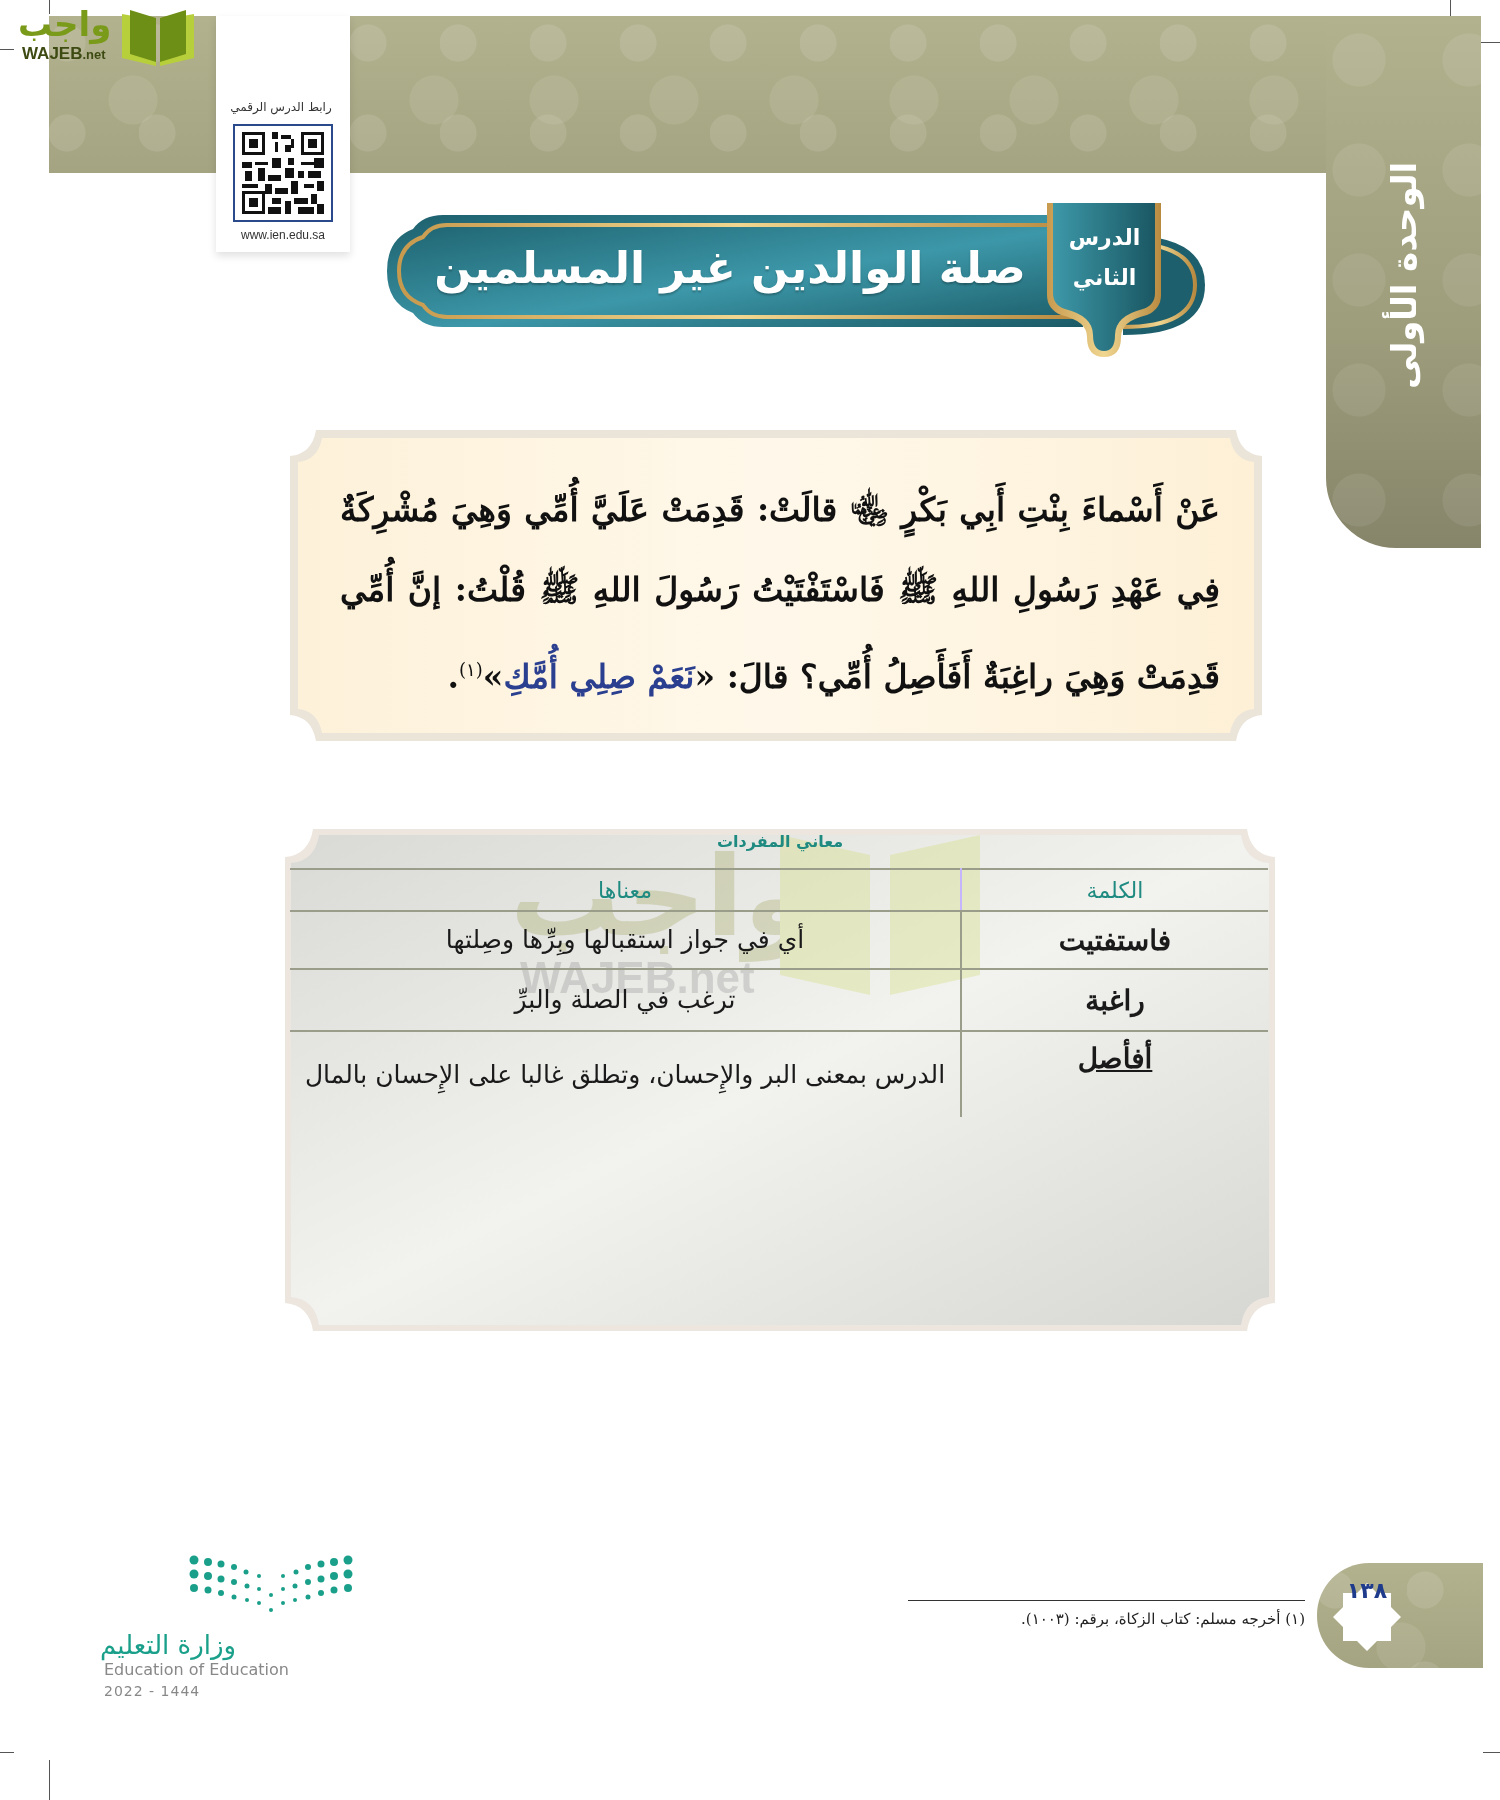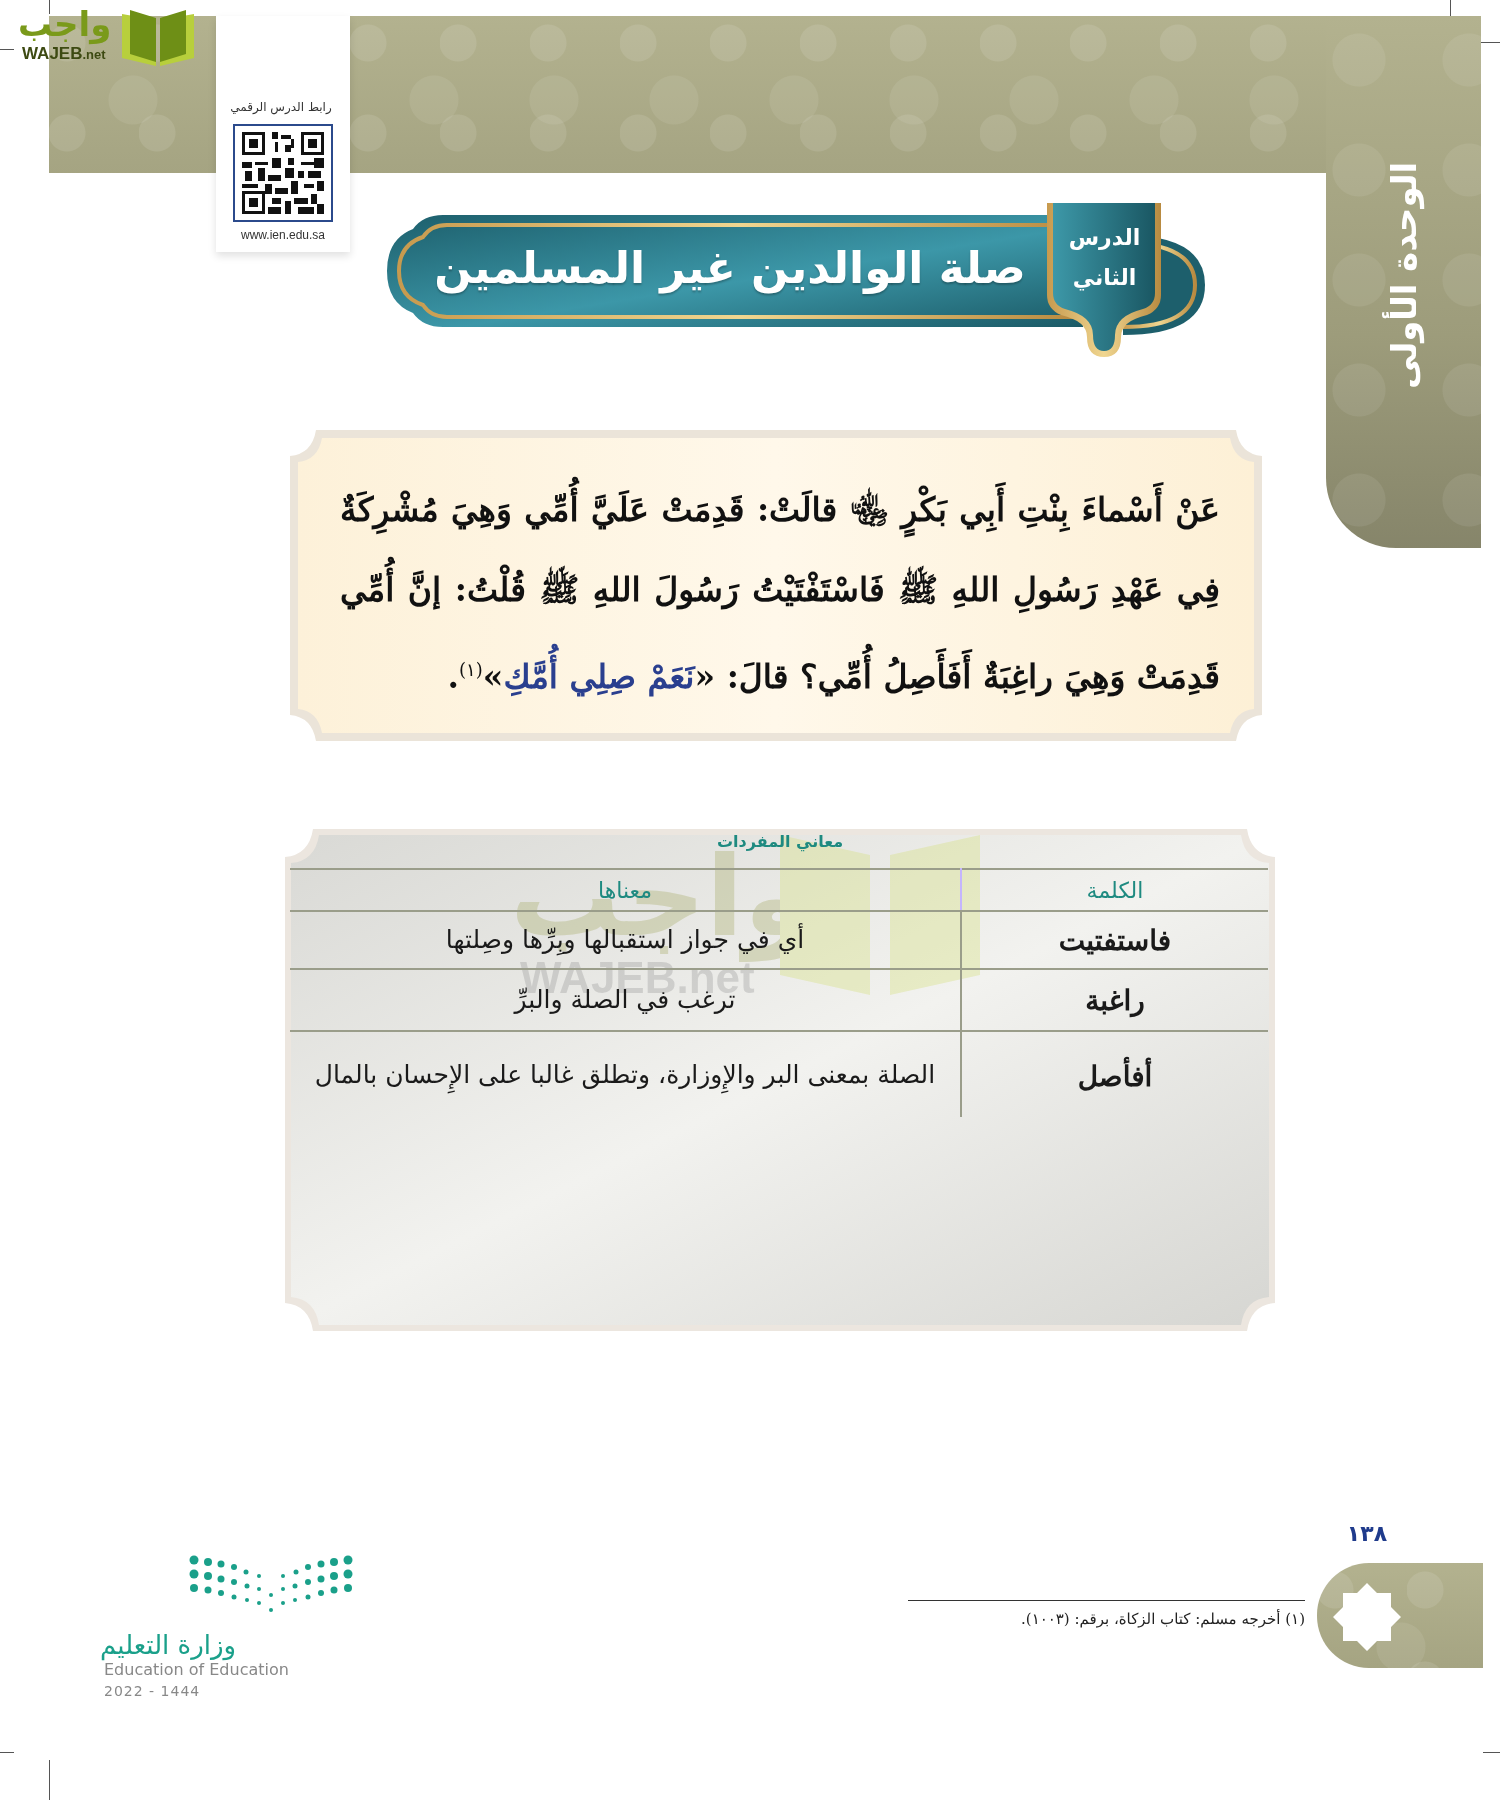--- a/index.html
+++ b/index.html
@@ -110,21 +110,21 @@
     font-family: "DejaVu Serif", serif; font-size: 15px; color: #222;
   }
 
   
   #page-badge {
     position: absolute; left: 1317px; top: 1563px; width: 166px; height: 105px;
     border-top-left-radius: 52px; border-bottom-left-radius: 52px;
   }
   #page-star { position: absolute; left: 1333px; top: 1583px; width: 68px; height: 68px; }
   #page-number {
-    position: absolute; left: 1333px; top: 1500px; width: 68px; height: 68px; line-height: 68px;
+    position: absolute; left: 1333px; top: 1557px; width: 68px; height: 68px; line-height: 68px;
     text-align: center; font-weight: bold; font-size: 22px; color: #1f3b8c; direction: rtl;
   }
 
   
   #moe-dots { position: absolute; left: 188px; top: 1555px; width: 166px; height: 58px; }
   #moe-ar { position: absolute; left: 100px; top: 1630px; width: 180px; font-size: 26px; color: #1aa08a; direction: rtl; text-align: left; }
   #moe-en { position: absolute; left: 104px; top: 1660px; font-size: 16px; color: #888; font-family: "DejaVu Sans", sans-serif; }
   #moe-year { position: absolute; left: 104px; top: 1683px; font-size: 14px; color: #888; font-family: "DejaVu Sans", sans-serif; letter-spacing: 1px; }
 
   
@@ -287,22 +287,22 @@
   <tbody>
     <tr style="height:58px;">
       <td class="word">فاستفتيت</td>
       <td class="meaning">أي في جواز استقبالها وبِرِّها وصِلتها</td>
     </tr>
     <tr style="height:62px;">
       <td class="word">راغبة</td>
       <td class="meaning">ترغب في الصلة والبرِّ</td>
     </tr>
     <tr style="height:86px;">
-      <td class="word" style="vertical-align:top;padding-top:28px;">أفأصل</td>
-      <td class="meaning">الصلة بمعنى البر والإِوزارة، وتطلق غالبا على الإِحسان بالمال</td>
+      <td class="word" style="vertical-align:top;padding-top:10px;text-decoration:underline;">أفأصل</td>
+      <td class="meaning">الدرس بمعنى البر والإِحسان، وتطلق غالبا على الإِحسان بالمال</td>
     </tr>
   </tbody>
 </table>
 
 <div id="footnote-line"></div>
 <div id="footnote-text">(١) أخرجه مسلم: كتاب الزكاة، برقم: (١٠٠٣).</div>
 
 <div id="page-badge" class="pattern"></div>
 <svg id="page-star" viewBox="0 0 68 68">
   <polygon fill="#ffffff" points="34,0 44,10 58,10 58,24 68,34 58,44 58,58 44,58 34,68 24,58 10,58 10,44 0,34 10,24 10,10 24,10"></polygon>

